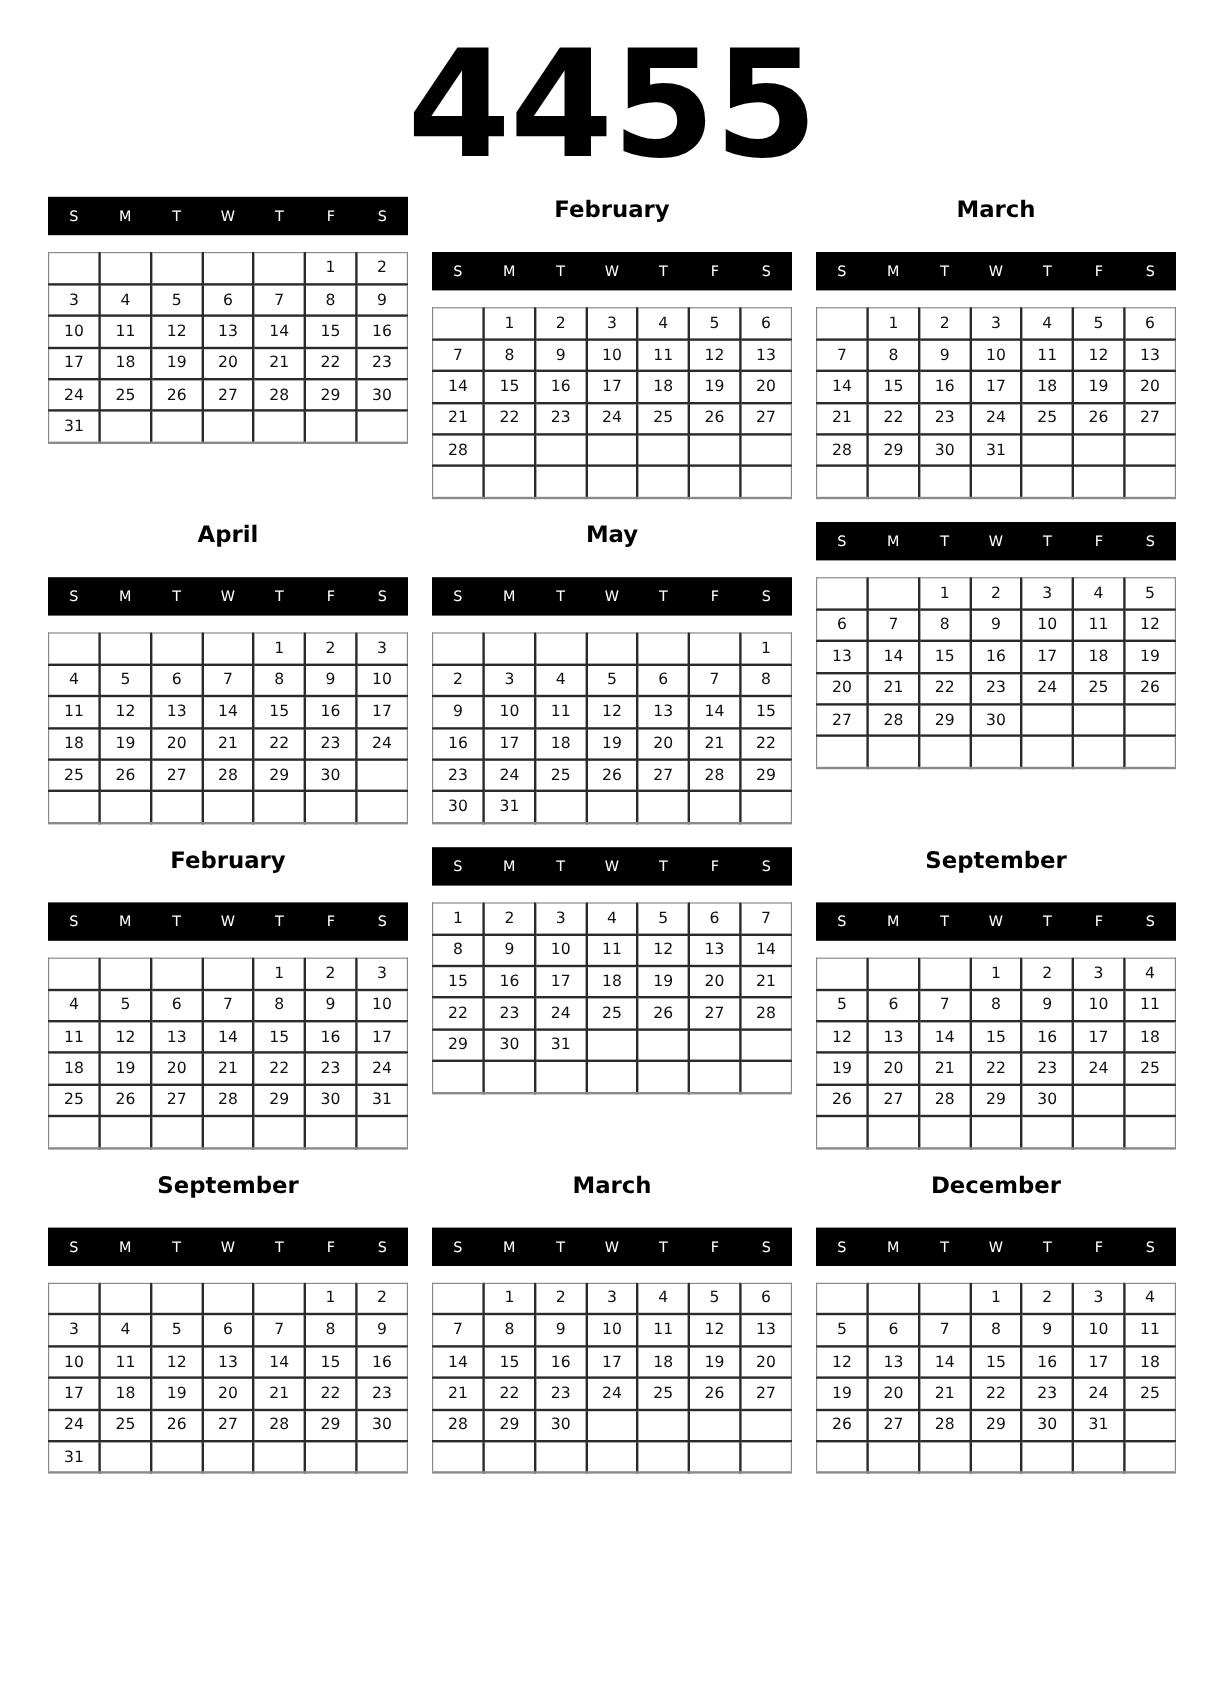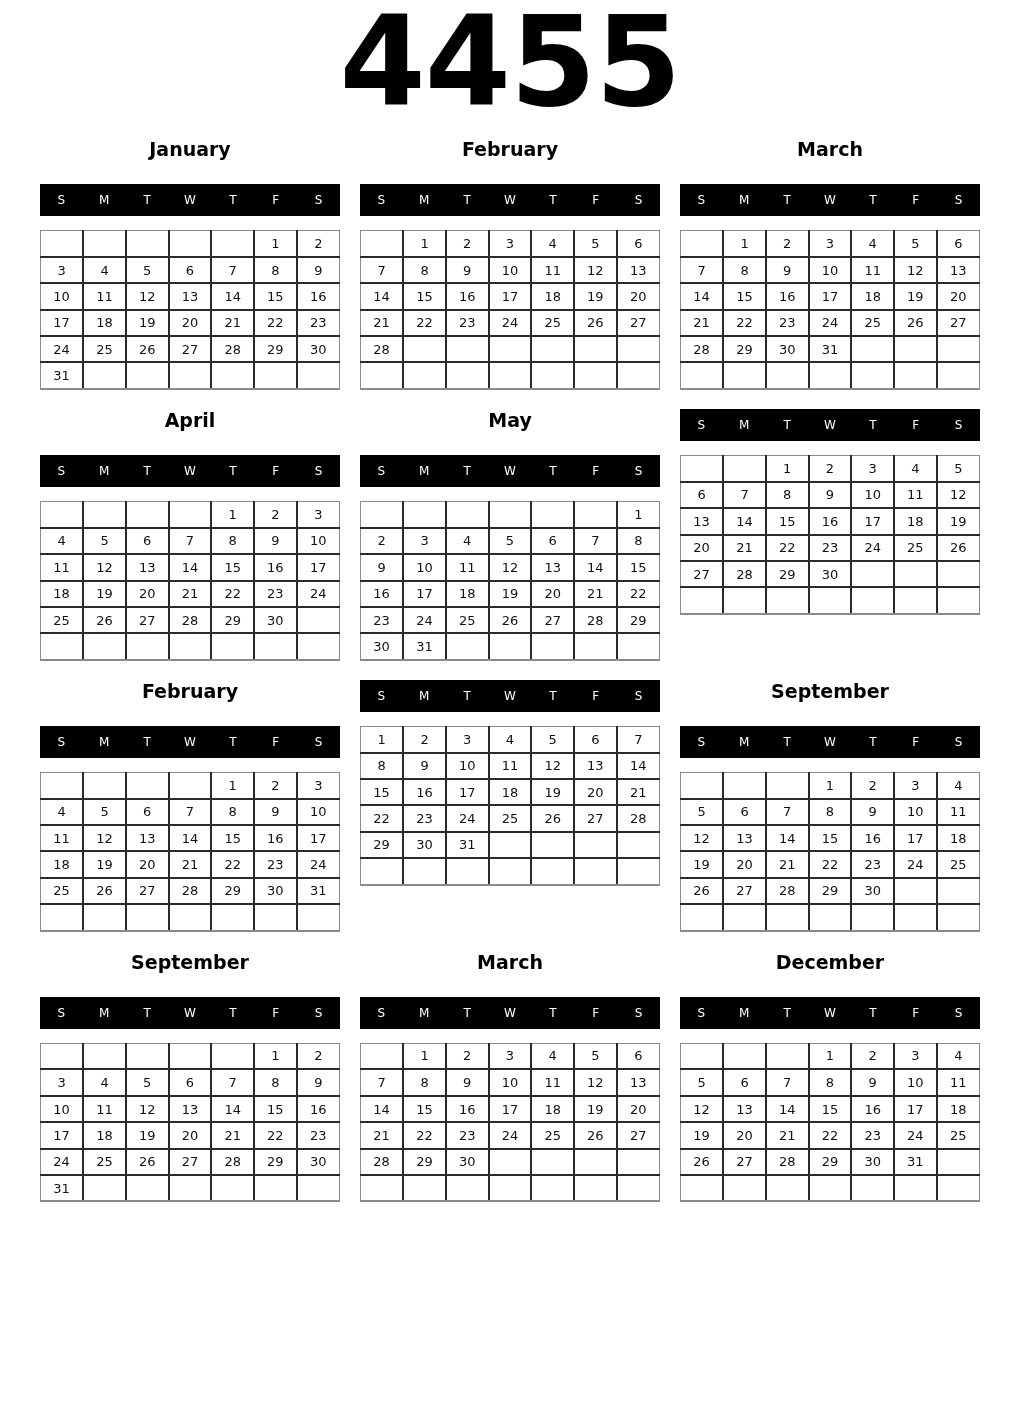--- a/index.html
+++ b/index.html
@@ -22,20 +22,21 @@
     width: 1020px;
     height: 1412px;
     overflow: hidden;
     background: var(--bg);
   }
   .year-title {
     text-align: center;
     font-size: 124px;
     font-weight: bold;
     line-height: 1;
+    padding-top: 26px;
     letter-spacing: -1px;
   }
   .months-grid {
     display: grid;
     grid-template-columns: repeat(3, 300px);
     column-gap: 20px;
     row-gap: 19px;
     padding: 0 40px;
     margin-top: 14px;
   }
@@ -77,21 +78,20 @@
   .date-grid td:first-child    { border-left: 1px solid var(--grid-outline); }
   .date-grid td:last-child     { border-right: 1px solid var(--grid-outline); }
 </style>
 </head>
 <body>
 
 <div class="page">
   <div class="year-title">4455</div>
   <div class="months-grid" id="months-grid">
   <section class="month">
-    <h2 class="month-title">January</h2>
     <div class="weekday-bar">
           <span>S</span>
           <span>M</span>
           <span>T</span>
           <span>W</span>
           <span>T</span>
           <span>F</span>
           <span>S</span>
         </div>
     <table class="date-grid">

